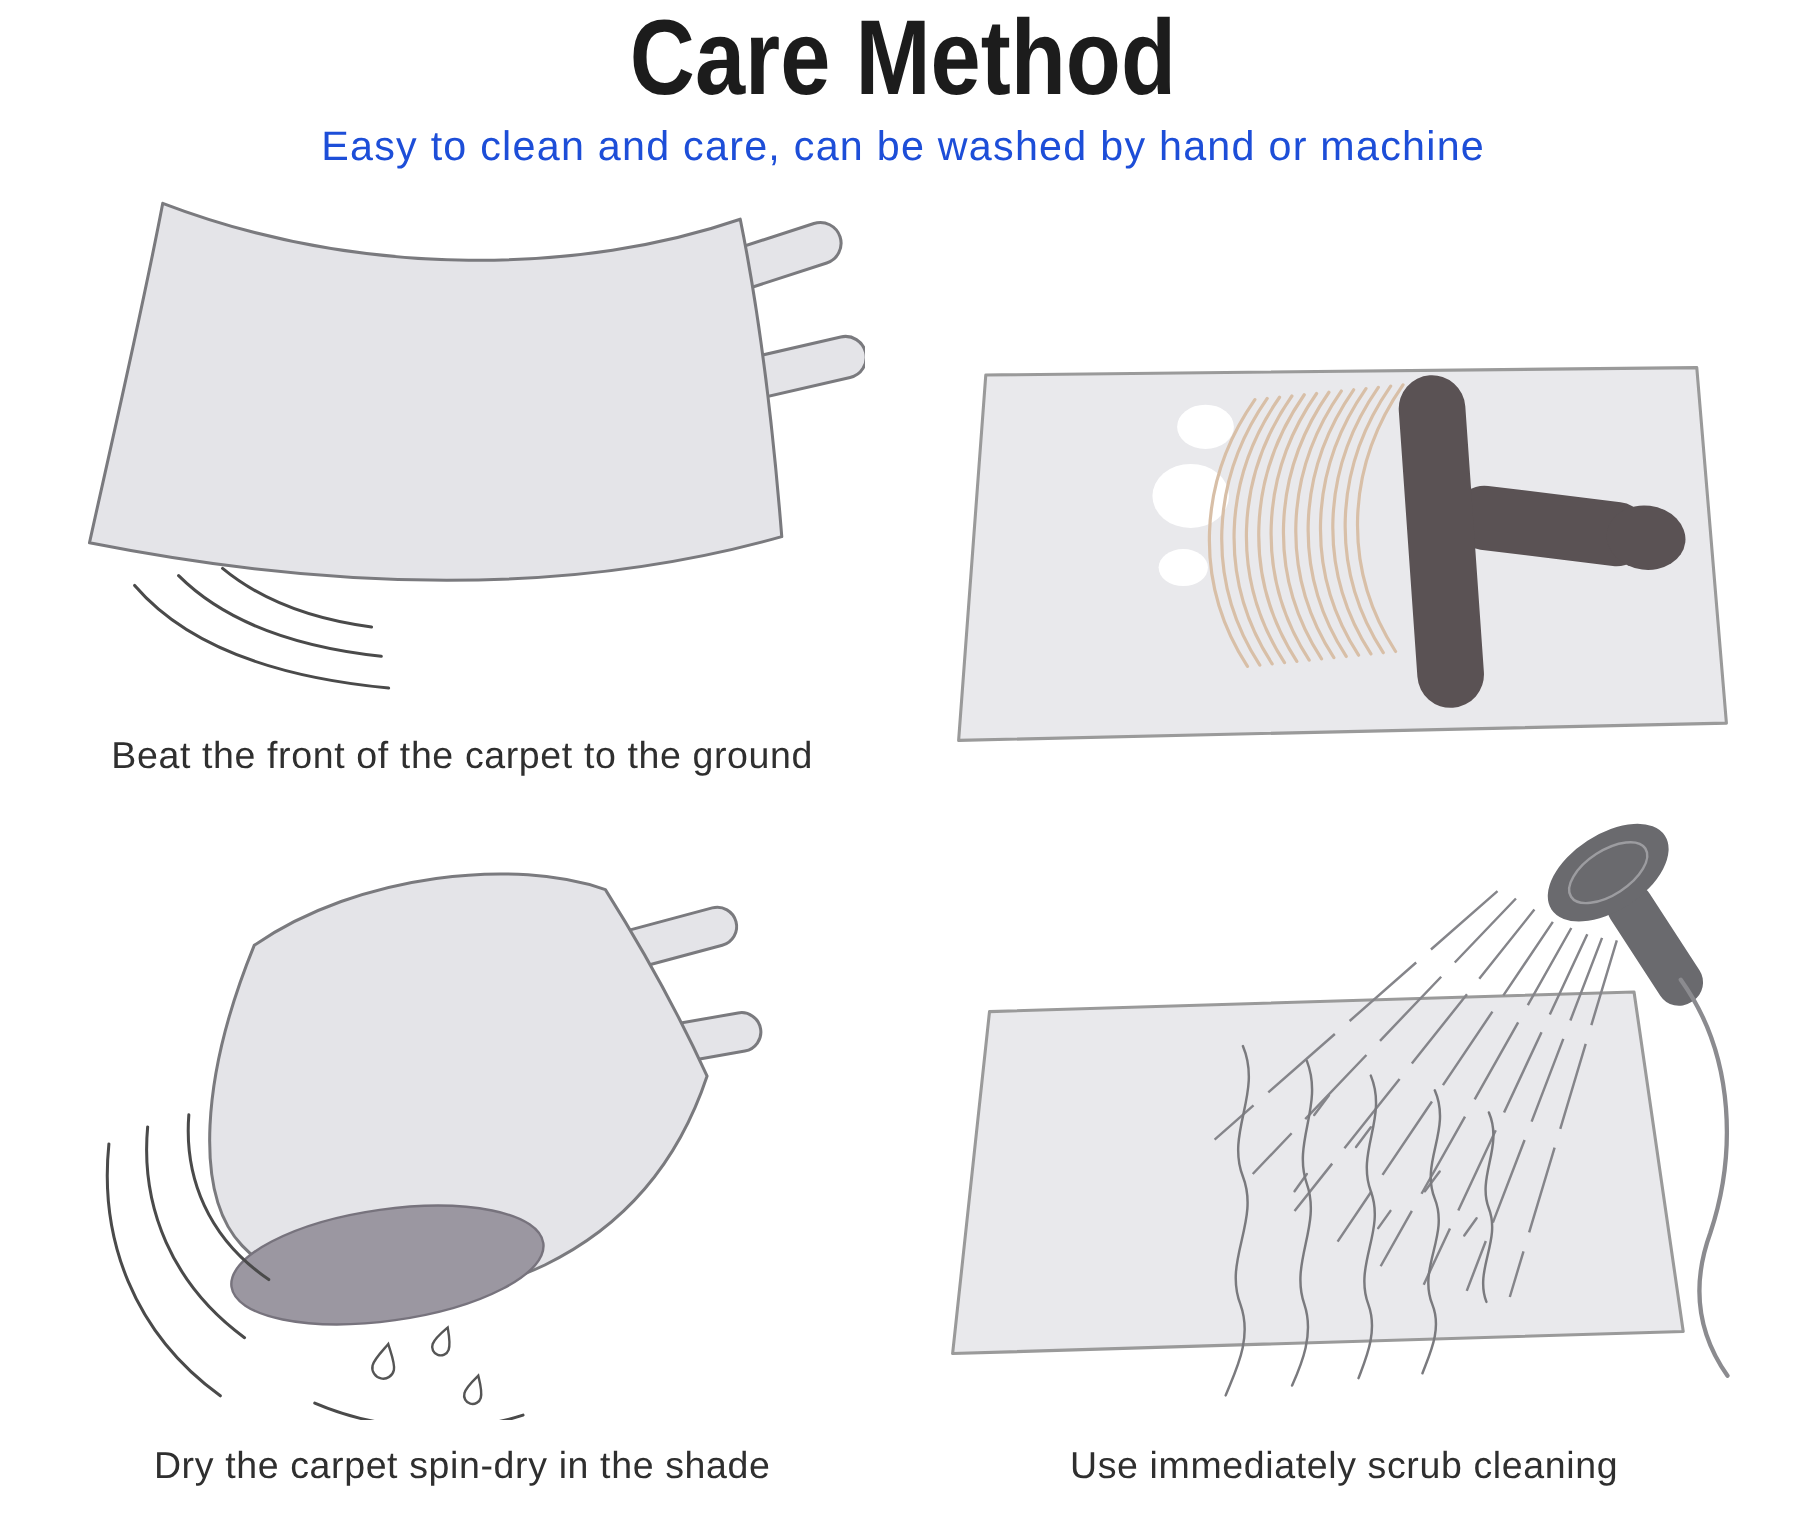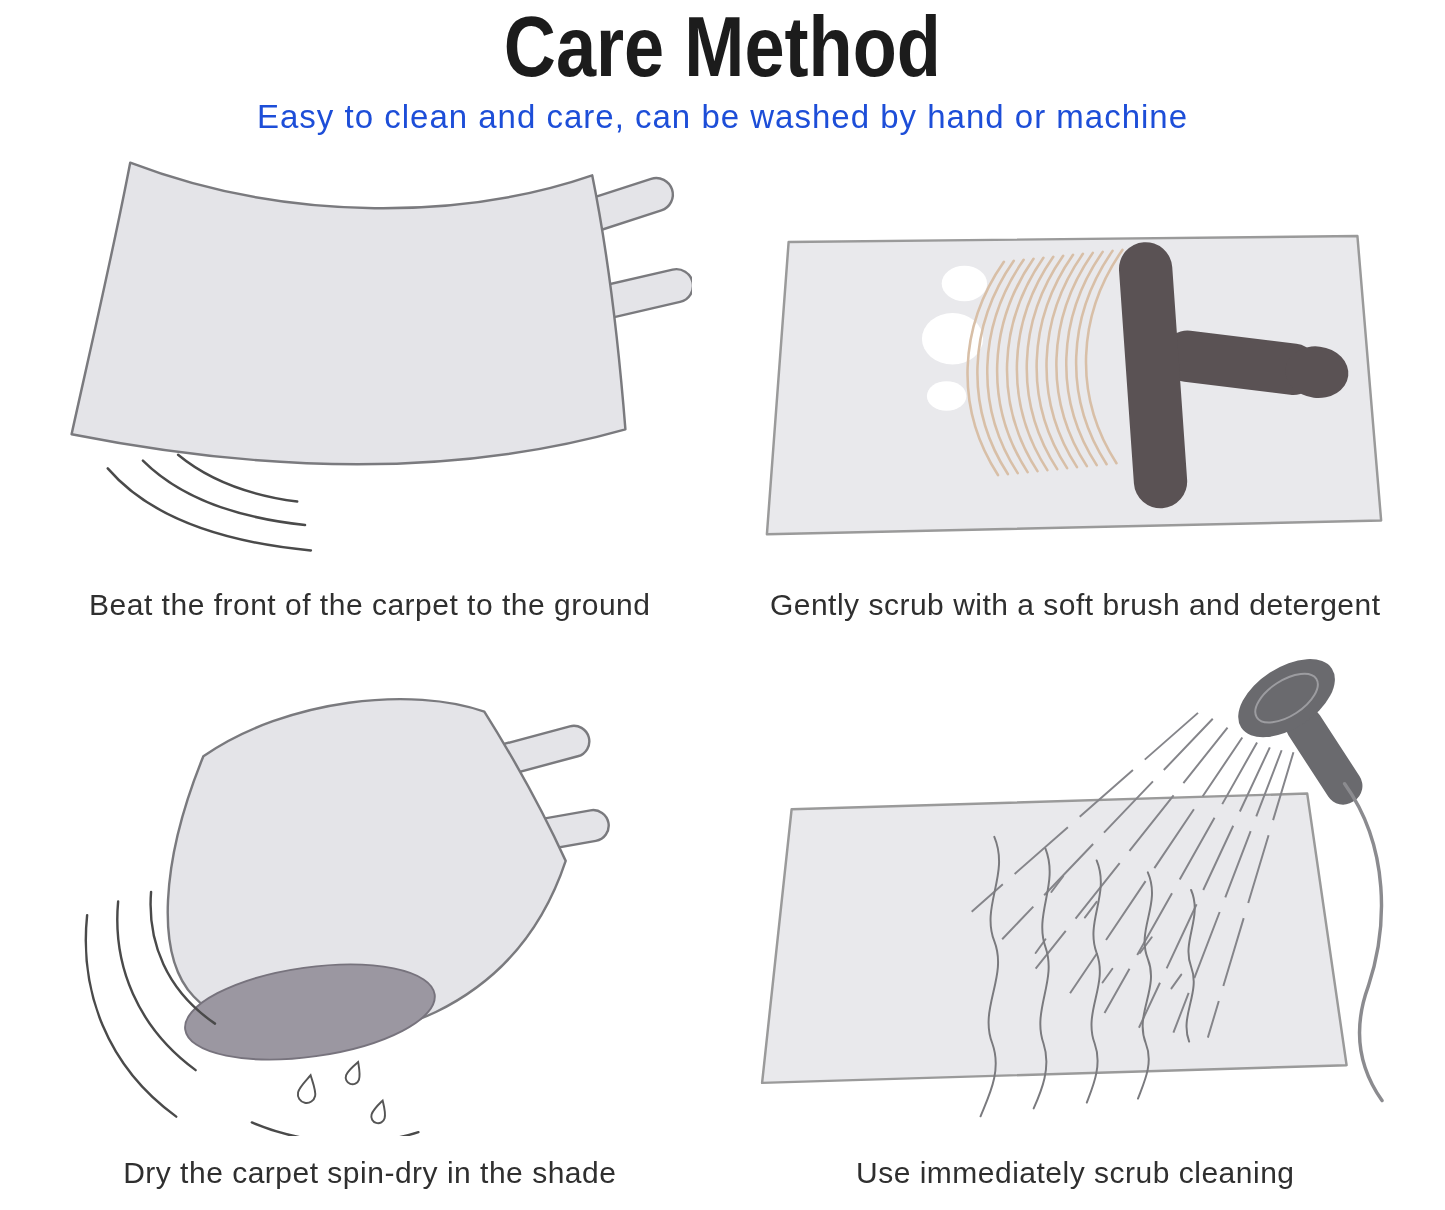--- a/index.html
+++ b/index.html
@@ -111,21 +111,20 @@
 
         <g transform="rotate(7 420 124)">
           <rect x="408" y="98" width="160" height="52" rx="26" fill="#5a5254"></rect>
           <ellipse cx="566" cy="124" rx="32" ry="26" fill="#5a5254"></ellipse>
         </g>
 
         <g transform="rotate(-4 398 144)">
           <rect x="372" y="10" width="54" height="270" rx="27" fill="#5a5254"></rect>
         </g>
       </svg>
-      <figcaption>Gently scrub with a soft brush and detergent</figcaption>
     </figure>
 
     <figure class="cell row2">
       <svg width="620" height="465" viewBox="0 0 640 480" fill="none" xmlns="http://www.w3.org/2000/svg">
 
         <g transform="translate(428,100) rotate(-15)">
           <rect x="0" y="-16" width="122" height="32" rx="16" fill="#e4e4e8" stroke="#7a7a7e" stroke-width="2.5"></rect>
         </g>
         <g transform="translate(446,178) rotate(-10)">
           <rect x="0" y="-16" width="122" height="32" rx="16" fill="#e4e4e8" stroke="#7a7a7e" stroke-width="2.5"></rect>

